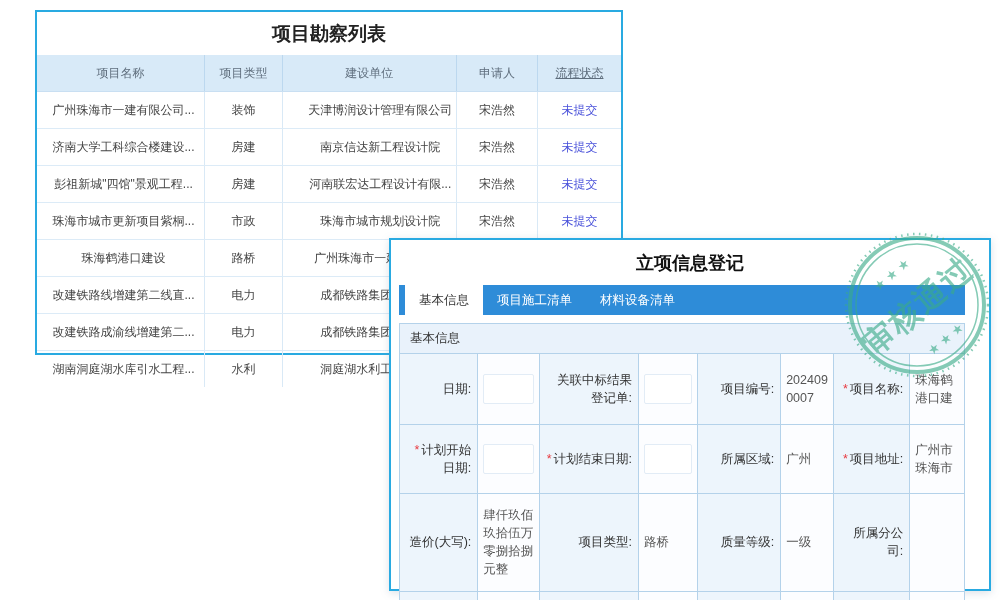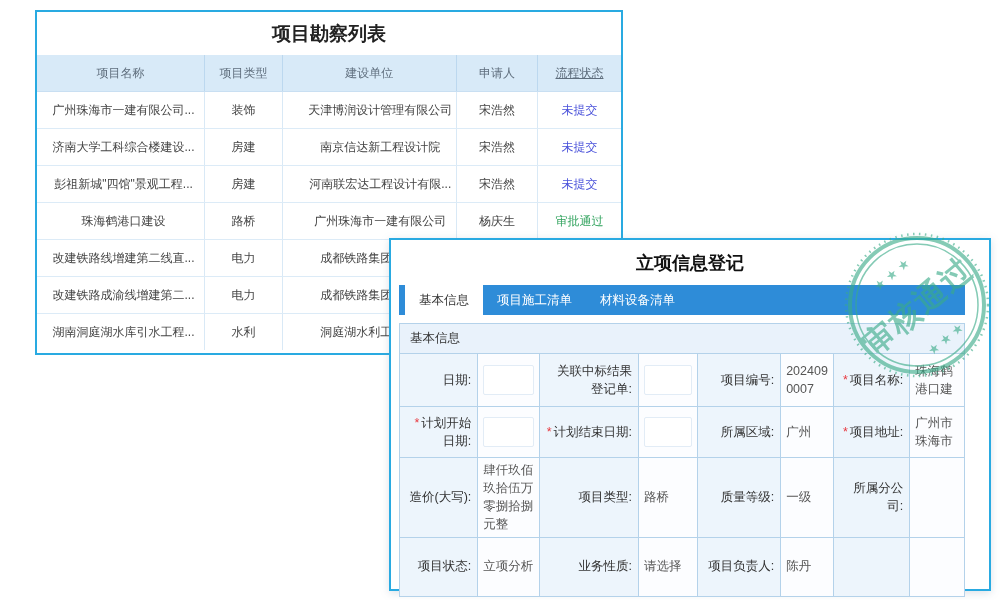--- a/index.html
+++ b/index.html
@@ -40,21 +40,21 @@
   .section-box{margin:8px 24px 0 8px;border:1px solid #b4d2ea;}
   .section-head{background:#e9f2fb;border-bottom:1px solid #b4d2ea;font-size:12.5px;color:#333;
     padding:6px 10px;}
   table.form{width:100%;border-collapse:collapse;table-layout:fixed;font-size:12.5px;}
   table.form col.l1{width:13.8%} table.form col.v1{width:11.0%}
   table.form col.l2{width:17.5%} table.form col.v2{width:10.4%}
   table.form col.l3{width:14.8%} table.form col.v3{width:9.4%}
   table.form col.l4{width:13.5%} table.form col.v4{width:9.6%}
   table.form th{background:#edf5fc;font-weight:normal;color:#333;text-align:right;
     padding:3px 6px;border:1px solid #b4d2ea;word-break:break-all;line-height:1.45;}
-  table.form td{background:#fcfdff;color:#555;text-align:left;padding:3px 5px;
+  table.form td{background:#fcfdff;color:#555;text-align:left;padding:12px 5px;
     border:1px solid #b4d2ea;word-break:break-all;line-height:1.45;}
   table.form tr:nth-child(1) th,table.form tr:nth-child(1) td{height:46px;}
   table.form tr:nth-child(2) th,table.form tr:nth-child(2) td{height:44px;}
   table.form tr:nth-child(3) th,table.form tr:nth-child(3) td{height:42px;}
   table.form tr:nth-child(4) th,table.form tr:nth-child(4) td{height:52px;}
   table.form tr:nth-child(5) th,table.form tr:nth-child(5) td{height:30px;}
   table.form tr:nth-child(6) th,table.form tr:nth-child(6) td{height:20px;}
   table.form tr:first-child th,table.form tr:first-child td{border-top:none;}
   table.form tr:last-child th,table.form tr:last-child td{border-bottom:none;}
   table.form th:first-child{border-left:none;}
@@ -106,20 +106,27 @@
             <td class="col-status pending">未提交</td>
           </tr>
           <tr>
             <td class="col-name">彭祖新城"四馆"景观工程...</td>
             <td class="col-type">房建</td>
             <td class="col-company">河南联宏达工程设计有限...</td>
             <td class="col-applicant">宋浩然</td>
             <td class="col-status pending">未提交</td>
           </tr>
           <tr>
+            <td class="col-name">珠海市城市更新项目紫桐...</td>
+            <td class="col-type">市政</td>
+            <td class="col-company">珠海市城市规划设计院</td>
+            <td class="col-applicant">宋浩然</td>
+            <td class="col-status pending">未提交</td>
+          </tr>
+          <tr>
             <td class="col-name">珠海鹤港口建设</td>
             <td class="col-type">路桥</td>
             <td class="col-company">广州珠海市一建有限公司</td>
             <td class="col-applicant">杨庆生</td>
             <td class="col-status approved">审批通过</td>
           </tr>
           <tr>
             <td class="col-name">改建铁路线增建第二线直...</td>
             <td class="col-type">电力</td>
             <td class="col-company">成都铁路集团有限公司</td>

